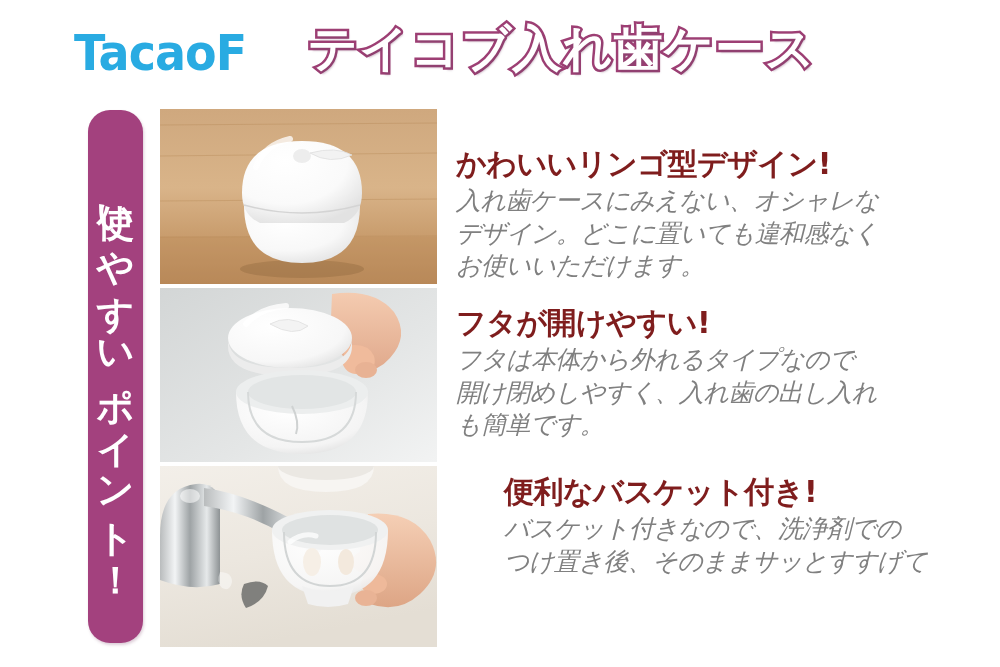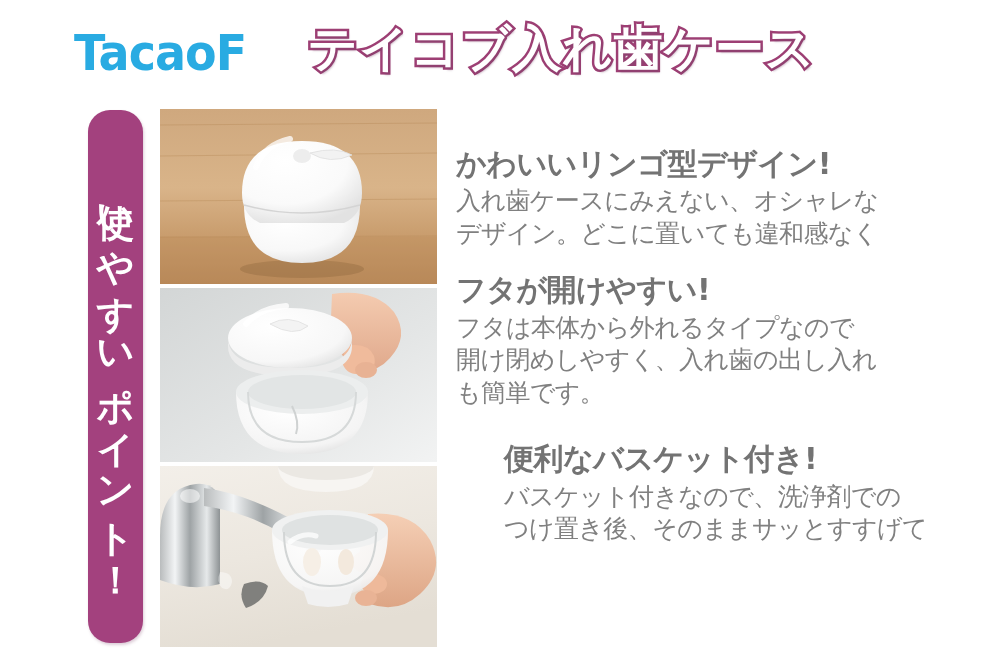--- a/index.html
+++ b/index.html
@@ -60,29 +60,29 @@
 
   
   .features{
     position:absolute;left:456px;top:146px;
     width:500px;
   }
   .feature{margin-bottom:22px;}
   .feature:nth-child(2){margin-top:20px;}
   .feature:nth-child(3){margin-top:32px;margin-left:48px;}
   .f-title{
-    color:#737373;font-size:30px;font-weight:700;
+    color:#7f1d1d;font-size:30px;font-weight:700;
     line-height:1.18;margin:0 0 4px 0;white-space:nowrap;
     letter-spacing:-.5px;
   }
   .f-body{
     color:#808080;font-size:25px;font-weight:400;
     line-height:1.30;margin:0;letter-spacing:-.6px;
   }
-  .f-body div{white-space:nowrap;}
+  .f-body div{white-space:nowrap;font-style:italic;}
 </style>
 </head>
 <body>
 
 <div id="page">
 
   <div class="brand">TacaoF</div>
   <div class="headline">テイコブ入れ歯ケース</div>
 
   <div class="vbar">
@@ -219,20 +219,21 @@
     </div>
   </div>
 
   <div class="features">
 
     <div class="feature">
       <p class="f-title">かわいいリンゴ型デザイン!</p>
       <div class="f-body">
         <div>入れ歯ケースにみえない、オシャレな</div>
         <div>デザイン。どこに置いても違和感なく</div>
+        <div>お使いいただけます。</div>
       </div>
     </div>
 
     <div class="feature">
       <p class="f-title">フタが開けやすい!</p>
       <div class="f-body">
         <div>フタは本体から外れるタイプなので</div>
         <div>開け閉めしやすく、入れ歯の出し入れ</div>
         <div>も簡単です。</div>
       </div>

